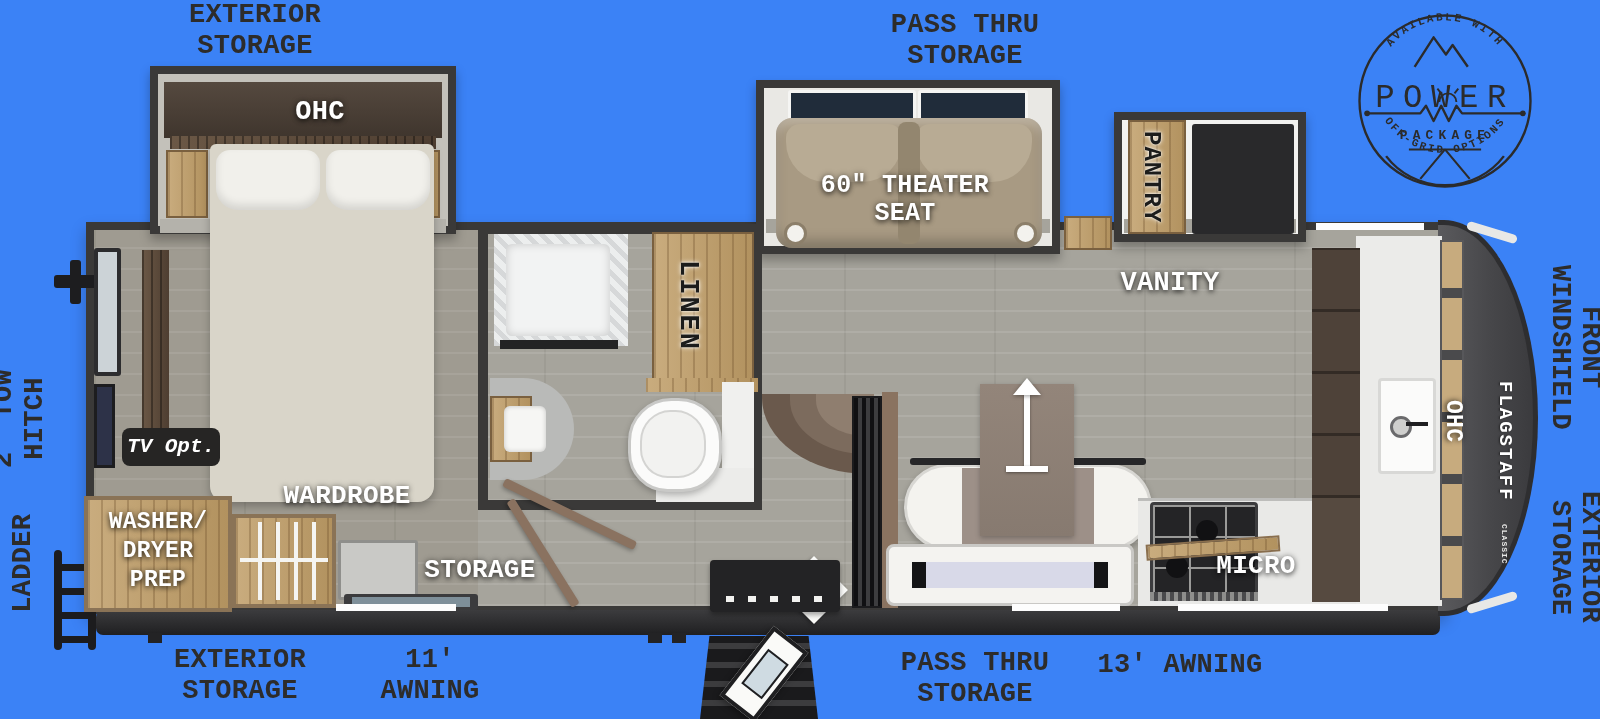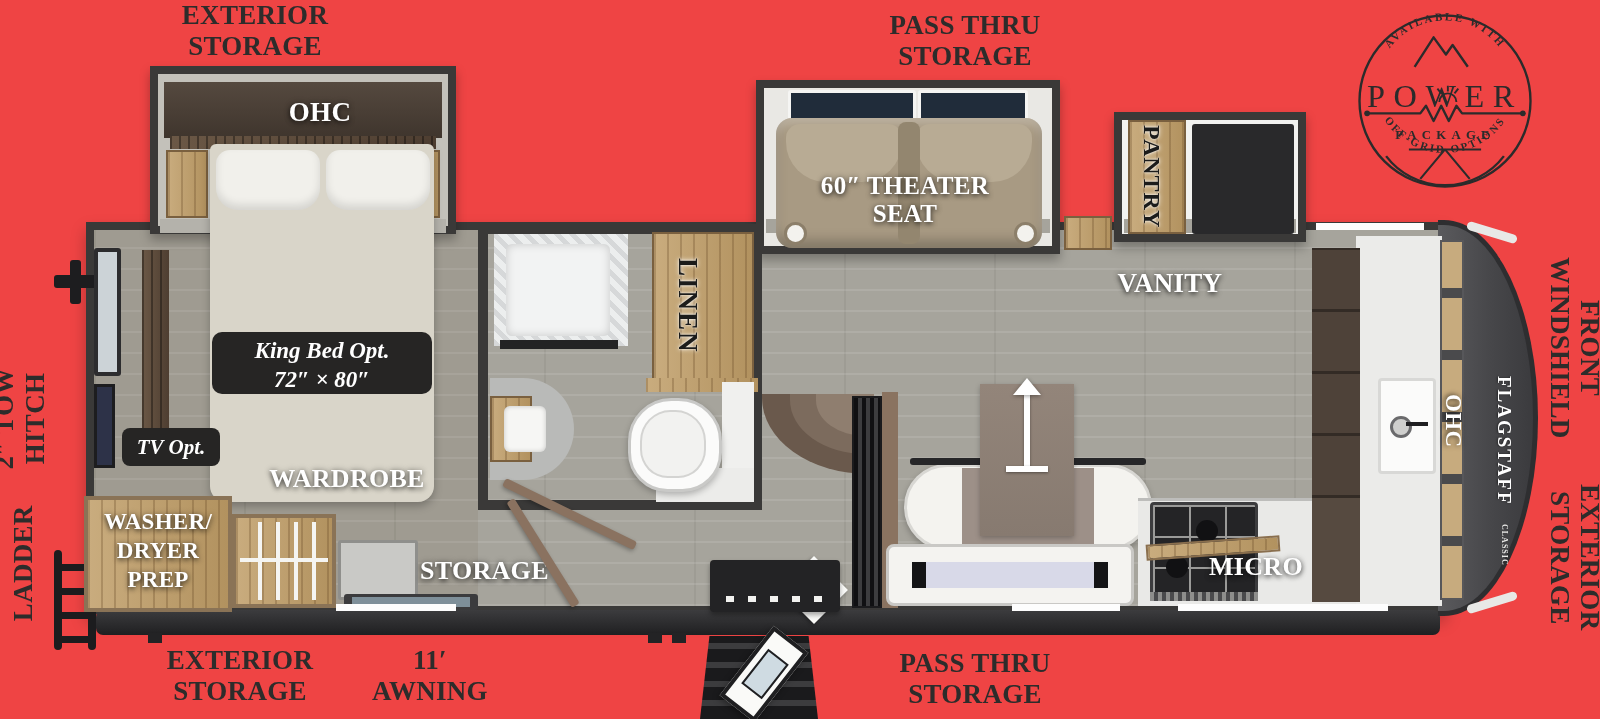--- a/index.html
+++ b/index.html
@@ -1,17 +1,17 @@
 <!DOCTYPE html>
 <html><head>
 <meta charset="utf-8">
 <style>
   html,body{margin:0;padding:0;background:#fff;}
-  #stage{position:relative;width:1600px;height:719px;background:#ef4444;overflow:hidden;
-         font-family:Liberation Serif, serif;}
+  #stage{position:relative;width:1600px;height:719px;background:#3b82f6;overflow:hidden;
+         font-family:Liberation Mono, monospace;}
   .abs{position:absolute;}
   
   .lbl{position:absolute;font-weight:bold;color:#2d2c2b;text-align:center;
        white-space:pre-line;line-height:1.13;letter-spacing:.3px;}
   .lbl-white{color:#fff;text-shadow:0 2px 5px rgba(0,0,0,.6),0 0 6px rgba(0,0,0,.35);}
   .lbl-darkglow{color:#1c1c1b;text-shadow:0 0 5px rgba(255,255,255,.95),0 0 2px rgba(255,255,255,.9);}
   .vert{writing-mode:vertical-rl;}
   .ccw{transform:rotate(-90deg);}
   .italic{font-style:italic;}
   
@@ -50,20 +50,21 @@
 WINDSHIELD</div>
   <div class="lbl vert" style="left:1544px;top:460px;height:195px;font-size:27px;">EXTERIOR
 STORAGE</div>
 
   <div class="lbl" style="left:130px;top:645px;width:220px;font-size:27px;">EXTERIOR
 STORAGE</div>
   <div class="lbl" style="left:360px;top:645px;width:140px;font-size:27px;">11′
 AWNING</div>
   <div class="lbl" style="left:880px;top:648px;width:190px;font-size:27px;">PASS THRU
 STORAGE</div>
+  <div class="lbl" style="left:1090px;top:650px;width:180px;font-size:27px;">13′ AWNING</div>
 
   <div class="abs" style="left:1350px;top:6px;width:190px;height:190px;">
     <svg width="190" height="190" viewBox="0 0 200 200">
       <defs>
         <path id="arcTop" d="M 30 104 A 72 72 0 1 1 170 104"></path>
         <path id="arcBot" d="M 26 96 A 76 76 0 0 0 174 96"></path>
       </defs>
       <circle cx="100" cy="100" r="90" fill="none" stroke="#2b2b2b" stroke-width="2.5"></circle>
       <path d="M 38 158 A 78 78 0 0 0 162 158" fill="none" stroke="#2b2b2b" stroke-width="2.5"></path>
       <text font-size="11.5" font-weight="bold" letter-spacing="2.5" fill="#2b2b2b">
@@ -125,22 +126,20 @@
 
   <div class="abs" style="left:164px;top:82px;width:278px;height:56px;background:linear-gradient(180deg,#55493f,#3f352d);"></div>
   <div class="abs wood-dark" style="left:170px;top:136px;width:266px;height:13px;"></div>
   <div class="abs wood" style="left:166px;top:150px;width:42px;height:68px;border:2px solid #7a603f;box-sizing:border-box;"></div>
   <div class="abs wood" style="left:398px;top:150px;width:42px;height:68px;border:2px solid #7a603f;box-sizing:border-box;"></div>
 
   <div class="abs" style="left:210px;top:144px;width:224px;height:358px;background:#d9d5c9;border-radius:6px 6px 16px 16px;box-shadow:0 4px 8px rgba(0,0,0,.25);"></div>
   <div class="abs" style="left:216px;top:150px;width:104px;height:60px;background:#f1f0eb;border-radius:14px 14px 22px 22px;box-shadow:inset 0 -5px 8px rgba(0,0,0,.12);"></div>
   <div class="abs" style="left:326px;top:150px;width:104px;height:60px;background:#f1f0eb;border-radius:14px 14px 22px 22px;box-shadow:inset 0 -5px 8px rgba(0,0,0,.12);"></div>
   <div class="lbl lbl-white" style="left:250px;top:97px;width:140px;font-size:27px;">OHC</div>
-  <div class="badge-black italic" style="left:212px;top:332px;width:220px;height:62px;font-size:23px;line-height:1.25;padding-top:5px;box-sizing:border-box;">King Bed Opt.
-72″ × 80″</div>
 
   <div class="slide" style="left:756px;top:80px;width:304px;height:174px;box-sizing:border-box;background:#e9e8e4;"></div>
   <div class="abs" style="left:766px;top:219px;width:284px;height:14px;background:#a6a49c;"></div>
   <div class="abs" style="left:788px;top:90px;width:122px;height:30px;background:#202c3a;border:3px solid #f5f5f3;border-radius:3px;"></div>
   <div class="abs" style="left:918px;top:90px;width:104px;height:30px;background:#202c3a;border:3px solid #f5f5f3;border-radius:3px;"></div>
   <div class="abs" style="left:776px;top:118px;width:266px;height:130px;background:#a89a83;border-radius:16px;box-shadow:inset 0 6px 10px rgba(255,255,255,.25), inset 0 -8px 12px rgba(0,0,0,.22);"></div>
   <div class="abs" style="left:786px;top:124px;width:116px;height:58px;background:#b8ab94;border-radius:14px 14px 40px 40px;"></div>
   <div class="abs" style="left:916px;top:124px;width:116px;height:58px;background:#b8ab94;border-radius:14px 14px 40px 40px;"></div>
   <div class="abs" style="left:898px;top:122px;width:22px;height:122px;background:#93866f;border-radius:8px;"></div>
   <div class="abs" style="left:784px;top:222px;width:17px;height:17px;background:#f3f2ee;border:3px solid #8c7f6a;border-radius:50%;"></div>
@@ -163,21 +162,21 @@
   <div class="badge-black italic" style="left:122px;top:428px;width:98px;height:38px;font-size:21px;line-height:38px;border-radius:8px;">TV Opt.</div>
 
   <div class="abs wood" style="left:84px;top:496px;width:148px;height:116px;border:4px solid #8a7356;box-sizing:border-box;"></div>
   <div class="lbl lbl-white" style="left:84px;top:508px;width:148px;font-size:23px;line-height:1.25;">WASHER/
 DRYER
 PREP</div>
 
   <div class="abs wood" style="left:232px;top:514px;width:104px;height:94px;border:4px solid #8a7356;box-sizing:border-box;"></div>
   <div class="abs" style="left:244px;top:522px;width:80px;height:78px;background:repeating-linear-gradient(90deg,rgba(0,0,0,0) 0 14px,#f5f5f2 14px 18px);"></div>
   <div class="abs" style="left:240px;top:558px;width:88px;height:4px;background:#f5f5f2;"></div>
-  <div class="lbl lbl-white" style="left:252px;top:464px;width:190px;font-size:26px;">WARDROBE</div>
+  <div class="lbl lbl-white" style="left:252px;top:482px;width:190px;font-size:26px;">WARDROBE</div>
 
   <div class="abs" style="left:338px;top:540px;width:80px;height:60px;background:#c9c9c6;border:3px solid #8f8f8c;box-sizing:border-box;border-radius:3px;"></div>
   <div class="abs" style="left:344px;top:594px;width:134px;height:16px;background:#3b3b3d;border-radius:3px;"></div>
   <div class="abs" style="left:352px;top:597px;width:118px;height:10px;background:#7e8f99;"></div>
   <div class="lbl lbl-white" style="left:420px;top:556px;width:120px;font-size:26px;">STORAGE</div>
   <div class="white-slit" style="left:336px;top:604px;width:120px;height:7px;"></div>
 
   <div class="abs" style="left:478px;top:224px;width:284px;height:286px;border:10px solid #3a3938;box-sizing:border-box;"></div>
 
   <div class="abs" style="left:494px;top:234px;width:134px;height:112px;background:repeating-linear-gradient(45deg,#d6d8d9 0 5px,#eceeee 5px 11px);"></div>

